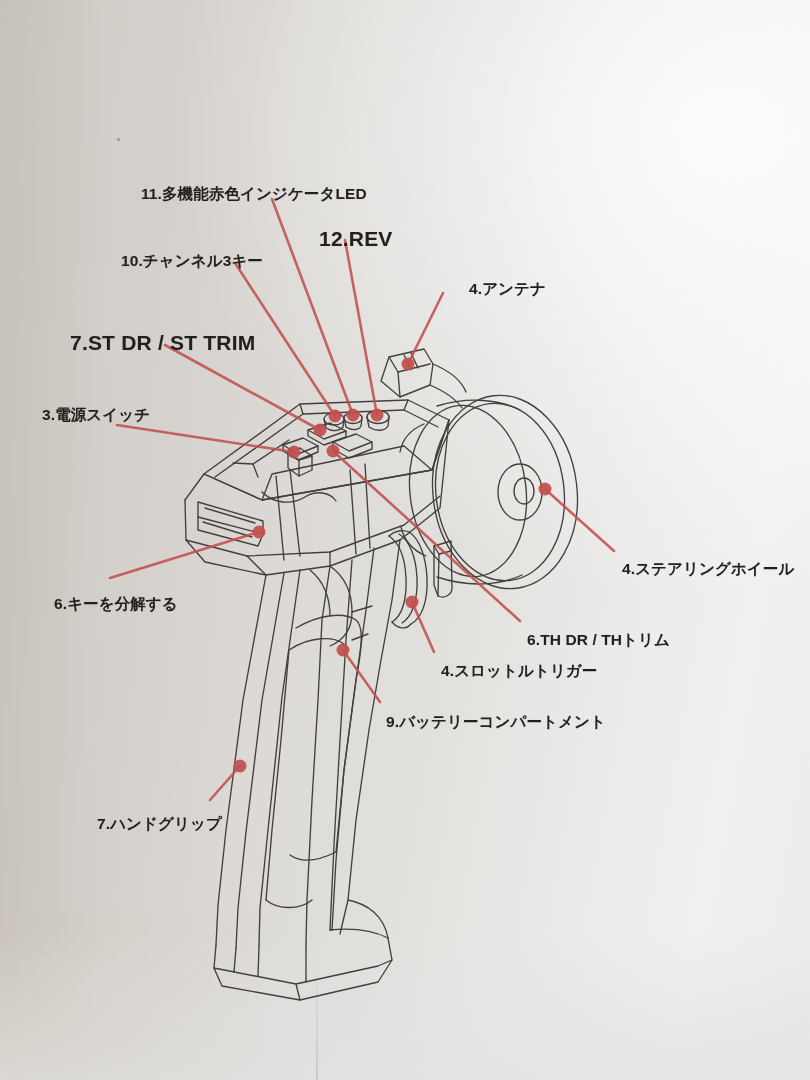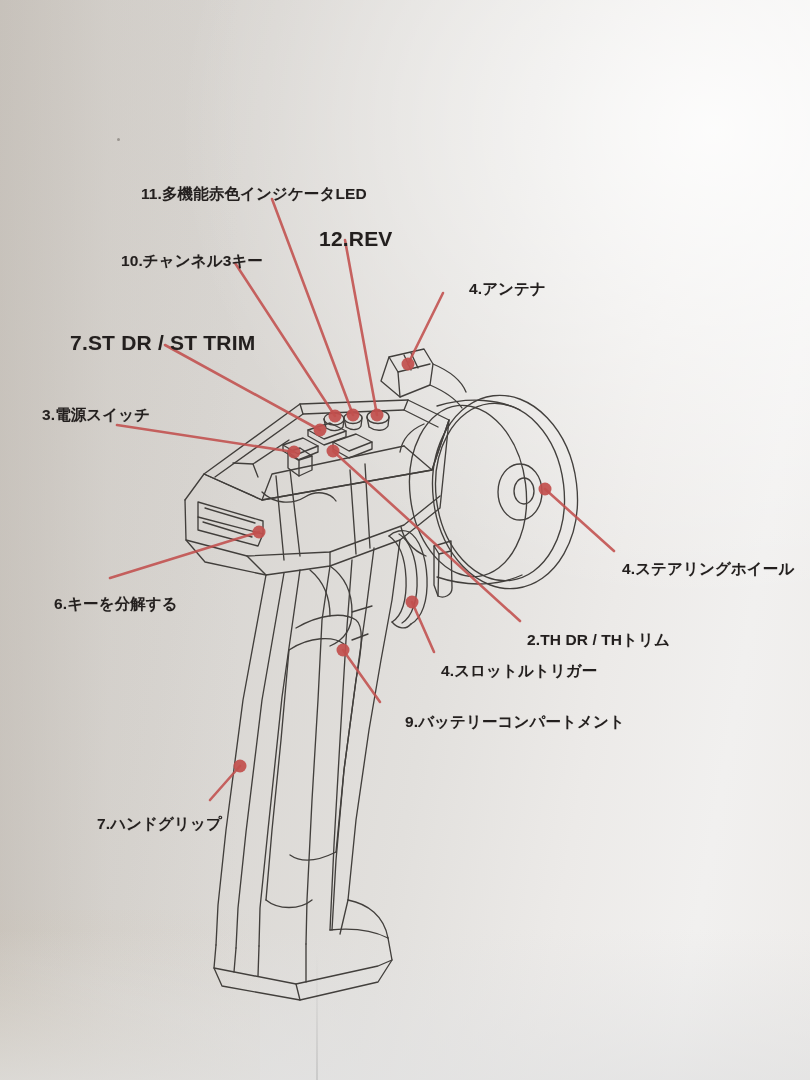--- a/index.html
+++ b/index.html
@@ -221,20 +221,20 @@
   </svg>
 
   <div id="labels">
       <div class="lbl" style="left: 622px; top: 559px;">4.ステアリングホイール</div>
       <div class="lbl" style="left: 441px; top: 661px;">4.スロットルトリガー</div>
       <div class="lbl" style="left: 97px; top: 814px;">7.ハンドグリップ</div>
       <div class="lbl" style="left: 437px; top: 279px; margin-left: 32px;">4.アンテナ</div>
       <div class="lbl" style="left: 42px; top: 405px;">3.電源スイッチ</div>
       <div class="lbl" style="left: 26px; top: 594px; margin-left: 28px;">6.キーを分解する</div>
       <div class="lbl en" style="left: 70px; top: 331px;">7.ST DR / ST TRIM</div>
-      <div class="lbl" style="left: 527px; top: 630px;">2.TH DR / THトリム</div>
-      <div class="lbl" style="left: 386px; top: 712px; margin-left: 19px;">9.バッテリーコンパートメント</div>
+      <div class="lbl" style="left: 527px; top: 630px;">6.TH DR / THトリム</div>
+      <div class="lbl" style="left: 386px; top: 712px;">9.バッテリーコンパートメント</div>
       <div class="lbl" style="left: 121px; top: 251px;">10.チャンネル3キー</div>
       <div class="lbl" style="left: 141px; top: 184px;">11.多機能赤色インジケータLED</div>
       <div class="lbl en" style="left: 319px; top: 227px;">12.REV</div>
     </div>
 
 </div>
 
 </body></html>

